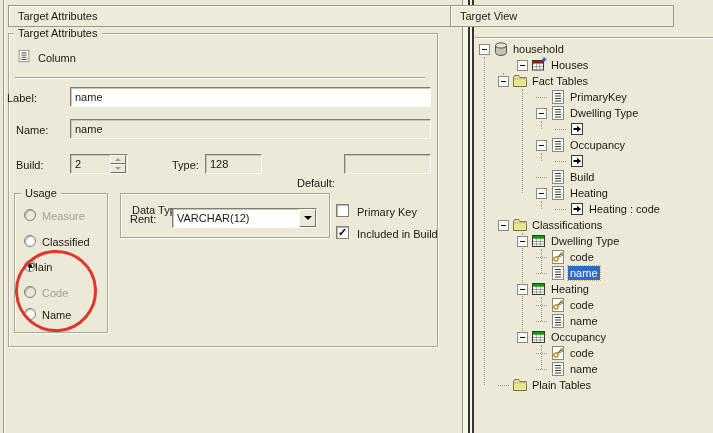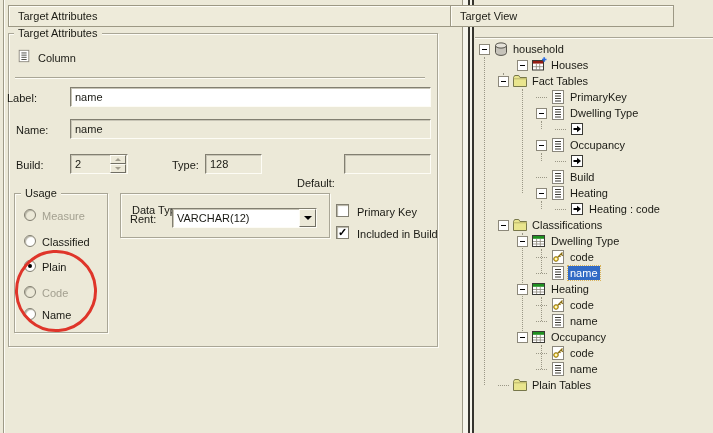--- a/index.html
+++ b/index.html
@@ -129,21 +129,21 @@
   <div class="grp" style="left:14px;top:193px;width:94px;height:140px"></div>
   <div class="legend" style="left:21px;top:187px">Usage</div>
 
   <span class="radio dis" style="left:24px;top:209px"></span>
   <div class="lbl dis-text" style="left:42px;top:210px">Measure</div>
 
   <span class="radio" style="left:24px;top:235px"></span>
   <div class="lbl" style="left:42px;top:236px">Classified</div>
 
   <span class="radio sel" style="left:24px;top:260px"></span>
-  <div class="lbl" style="left:42px;top:261px">Plain</div>
+  <div class="lbl" style="left:28px;top:261px">Plain</div>
 
   <span class="radio dis" style="left:24px;top:286px"></span>
   <div class="lbl dis-text" style="left:42px;top:287px">Code</div>
 
   <span class="radio" style="left:24px;top:308px"></span>
   <div class="lbl" style="left:42px;top:309px">Name</div>
 
   <div class="red-ellipse" style="left:15px;top:250px;width:82px;height:82px"></div>
 
   <div class="grp" style="left:120px;top:193px;width:210px;height:45px"></div>

